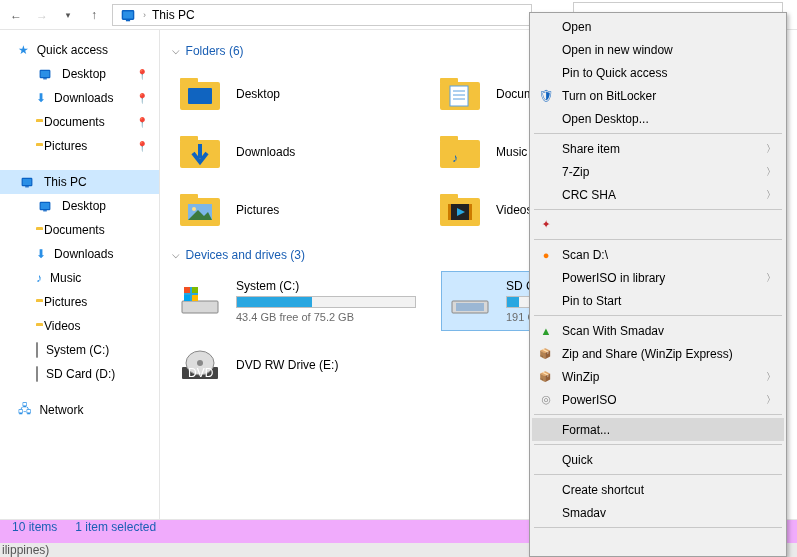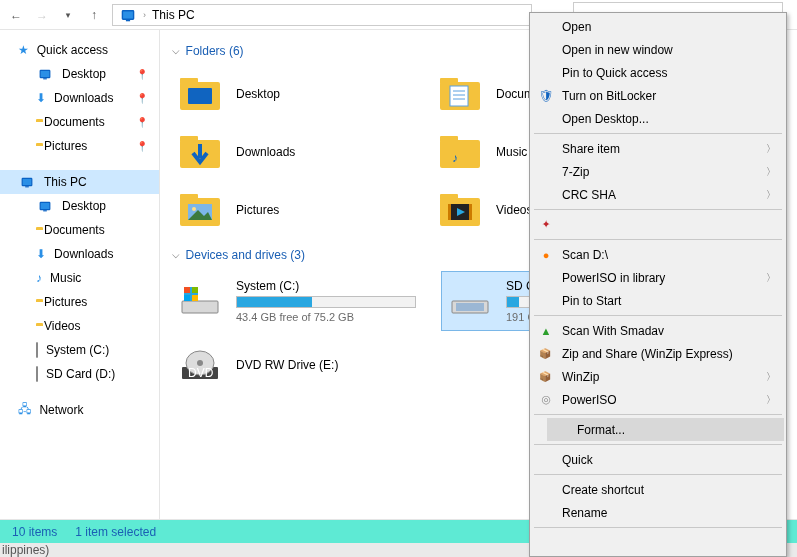--- a/index.html
+++ b/index.html
@@ -36,27 +36,27 @@
 .d-item.sel { background: #cde8ff; outline: 1px solid #7ab7e8; }
 .d-ico { width: 48px; height: 44px; display: flex; align-items: center; justify-content: center; }
 .d-meta { flex: 1; display: flex; flex-direction: column; gap: 3px; }
 .d-bar { width: 180px; height: 12px; border: 1px solid #bfbfbf; background: #f2f2f2; position: relative; }
 .d-bar .fill { position: absolute; left: 0; top: 0; bottom: 0; background: #29a7e1; }
 .d-sub { color: #6b6b6b; font-size: 11px; }
 
 
 .ctx { position: absolute; right: 10px; top: 12px; width: 258px; background: #f0f0f0; border: 1px solid #a0a0a0; box-shadow: 2px 2px 4px rgba(0,0,0,.25); padding: 2px; z-index: 50; }
 .ctx .mi { height: 23px; display: flex; align-items: center; padding: 0 22px 0 30px; position: relative; }
-.ctx .mi.hover { background: #d8d8d8; margin-left: 15px; }
+.ctx .mi.hover { background: #d8d8d8; }
 .ctx .mi .arr { position: absolute; right: 8px; color: #555; font-size: 10px; }
 .ctx .mi .mico { position: absolute; left: 6px; width: 16px; height: 16px; display: flex; align-items: center; justify-content: center; }
 .ctx .sep { height: 1px; background: #c8c8c8; margin: 3px 2px; }
 
 
-.status { position: absolute; left: 0; bottom: 0; width: 797px; height: 24px; border-top: 1px solid #e5e5e5; background: #5eead4; display: flex; align-items: center; padding: 0 12px; gap: 18px; color: #444; }
+.status { position: absolute; left: 0; bottom: 0; width: 797px; height: 24px; border-top: 1px solid #e5e5e5; background: #f0abfc; display: flex; align-items: flex-start; padding: 0 12px; gap: 18px; color: #444; }
 .taskbar-hint { position: absolute; left: 0; bottom: 0; width: 797px; height: 14px; font-size: 11px; color: #555; padding-left: 2px; background: #eaeaea; display:flex; align-items:center;}
 
 
 .ico-monitor { width:18px;height:14px;border:2px solid #0a62c4;border-radius:2px;background:#2a8fe6;display:block;position:relative;}
 .ico-monitor::after{content:"";position:absolute;left:4px;bottom:-4px;width:6px;height:2px;background:#0a62c4;}
 .ico-fold-sm{width:16px;height:12px;background:#f4c23c;border-radius:0 1px 1px 1px;position:relative;}
 .ico-fold-sm::before{content:"";position:absolute;left:0;top:-3px;width:7px;height:3px;background:#f4c23c;border-radius:1px 1px 0 0;}
 .ico-drv-sm{width:16px;height:10px;background:#d8d8d8;border:1px solid #888;border-radius:1px;}
 </style>
 </head>
@@ -357,21 +357,21 @@
     </div>
   <div class="sep"></div>
   <div class="mi">
       <span>Quick</span>
     </div>
   <div class="sep"></div>
   <div class="mi">
       <span>Create shortcut</span>
     </div>
   <div class="mi">
-      <span>Rename</span>
+      <span>Smadav</span>
     </div>
   <div class="sep"></div>
   <div class="mi"></div>
 </div>
 
 <div class="status" style="bottom:14px;">
   <span style="color:#1a5fb4;">10 items</span>
   <span style="color:#1a5fb4;">1 item selected</span>
 </div>
 <div class="taskbar-hint">

